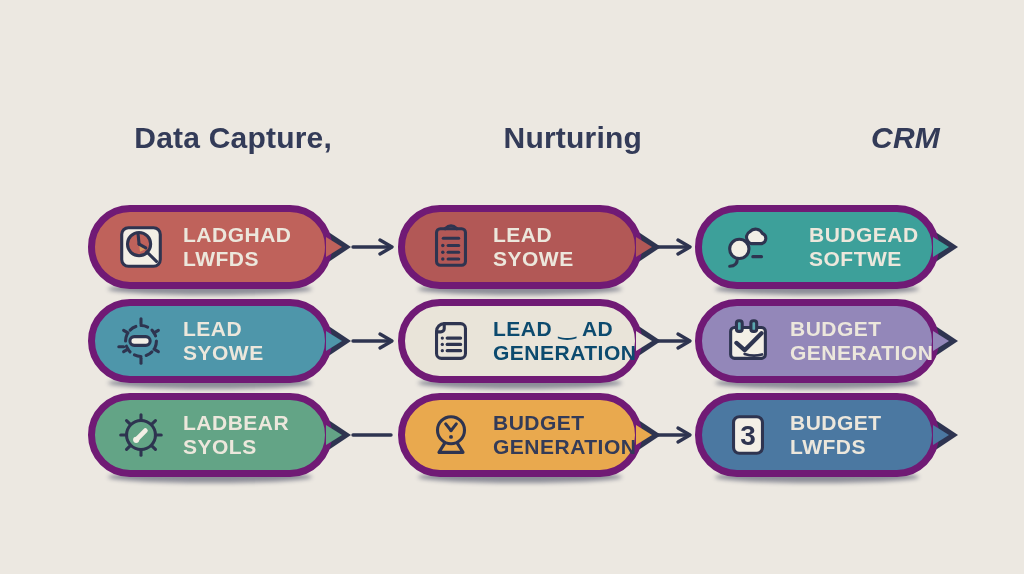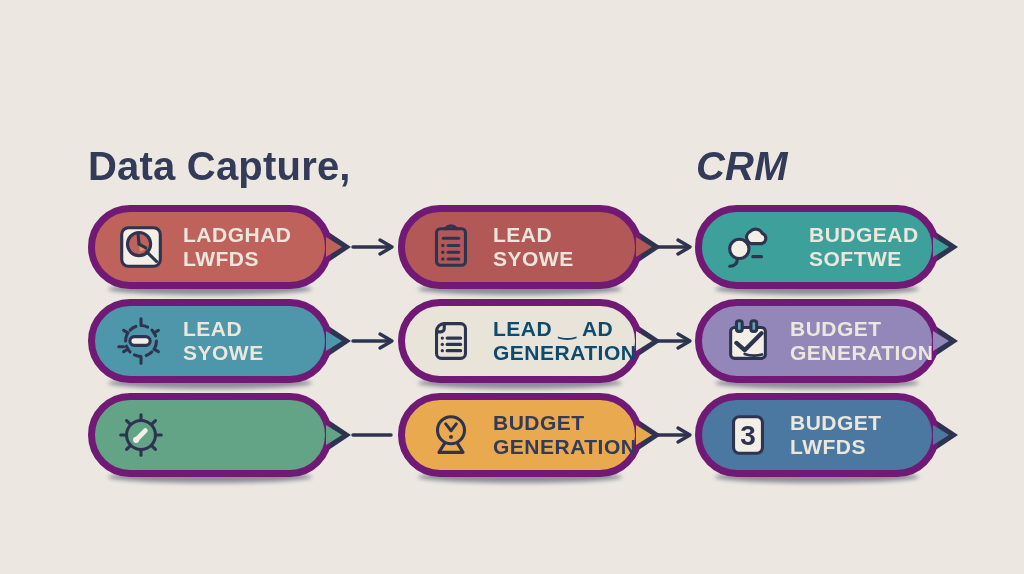--- a/index.html
+++ b/index.html
@@ -4,22 +4,22 @@
 <style>
   html,body{margin:0;padding:0;}
   body{
     width:1024px;height:574px;overflow:hidden;
     font-family:"Liberation Sans","DejaVu Sans",sans-serif;
     background:#ece8e1;position:relative;
   }
   .canvas{position:absolute;inset:0;}
 
   .col-header{
-    position:absolute;top:144px;width:244px;
-    text-align:left;font-size:40px;font-weight:bold;
+    position:absolute;top:121px;width:244px;
+    text-align:right;font-size:30px;font-weight:bold;
     color:#333b58;letter-spacing:.2px;white-space:nowrap;
   }
   .h1{left:88px;} .h2{left:398px;} .h3{left:696px;font-style:italic;}
 
   .pill{position:absolute;width:244px;height:84px;}
   .c1{left:88px;} .c2{left:398px;} .c3{left:695px;}
   .r1{top:205px;} .r2{top:299px;} .r3{top:393px;}
 
   .pill-shadow{
     position:absolute;left:8%;right:8%;bottom:-6px;height:12px;
@@ -53,20 +53,21 @@
   .connector{position:absolute;width:48px;height:20px;}
   .a1{left:351px;top:237px;} .a2{left:351px;top:331px;} .a3{left:351px;top:425px;}
   .b1{left:649px;top:237px;} .b2{left:649px;top:331px;} .b3{left:649px;top:425px;}
 </style>
 </head>
 <body>
 
 <div class="canvas">
 
   <div class="col-header h1">Data Capture,</div>
+  <div class="col-header h2">Nurturing</div>
   <div class="col-header h3">CRM</div>
 
   <div class="pill c1 r1" style="--fill: #bf625b;">
     <div class="pill-shadow"></div>
     <i class="tail-border"></i>
     <i class="tail-fill"></i>
     <div class="pill-body">
       <span class="icon">
         <svg width="54" height="54" viewBox="0 0 56 56" fill="none" stroke="#2e3450" stroke-width="3.2" stroke-linecap="round" stroke-linejoin="round">
           <rect x="8" y="8" width="40" height="40" rx="7" style="fill:#f3efe6"></rect>
@@ -122,20 +123,24 @@
             <path d="M7 28 h5"></path>
             <path d="M44 28 h5"></path>
           <path d="M13 13 l3.5 3.5"></path>
             <path d="M43 13 l-3.5 3.5"></path>
             <path d="M13 43 l3.5 -3.5"></path>
             <path d="M43 43 l-3.5 -3.5"></path>
           <path d="M23.5 32.5 L32.5 23.5" stroke="#f3efe6" stroke-width="5"></path>
           <circle cx="23" cy="33" r="3.2" style="fill:#f3efe6" stroke="none"></circle>
         </svg>
       </span>
+      <span class="label" style="color: rgb(236, 231, 220);">
+        <span>LADBEAR</span>
+        <span>SYOLS</span>
+      </span>
     </div>
   </div>
 
   <div class="pill c2 r1" style="--fill: #b25856;">
     <div class="pill-shadow"></div>
     <i class="tail-border"></i>
     <i class="tail-fill"></i>
     <div class="pill-body">
       <span class="icon">
         <svg width="54" height="54" viewBox="0 0 56 56" fill="none" stroke="#2e3450" stroke-width="3.2" stroke-linecap="round" stroke-linejoin="round">

